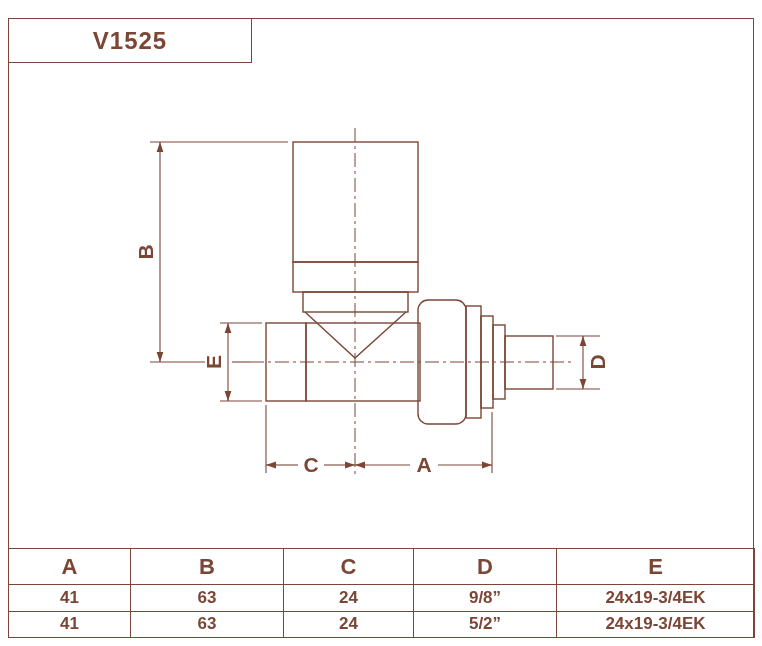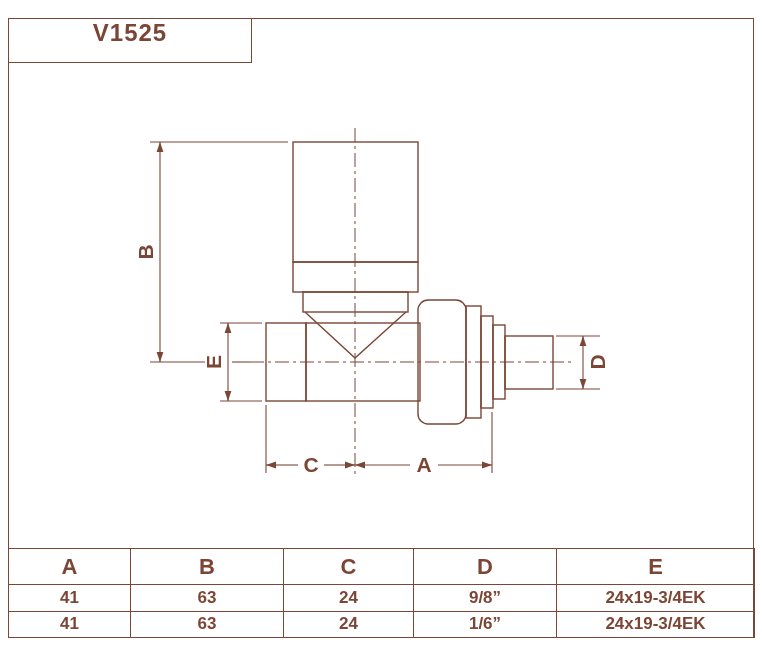--- a/index.html
+++ b/index.html
@@ -19,21 +19,21 @@
     left: 8px; top: 18px;
     width: 746px; height: 620px;
     border: 1px solid var(--line);
   }
   .title-box {
     position: absolute;
     left: 8px; top: 18px;
     width: 244px; height: 45px;
     border: 1px solid var(--line);
     background: #ffffff;
-    display: flex; align-items: flex-start; justify-content: center;
+    display: flex; align-items: center; justify-content: center;
     font-size: 24px; font-weight: bold; letter-spacing: 1px;
   }
   svg.drawing { position: absolute; left: 0; top: 0; }
 
   .ln  { stroke: var(--line); stroke-width: 1.4; fill: none; }
   .dim { stroke: var(--line); stroke-width: 1.1; fill: none; }
   .cl  { stroke: var(--line); stroke-width: 1; fill: none; stroke-dasharray: 14 4 3 4; }
   .arr { fill: var(--line); stroke: none; }
   .lbl {
     fill: var(--line);
@@ -162,19 +162,19 @@
       <td>41</td>
       <td>63</td>
       <td>24</td>
       <td>9/8”</td>
       <td>24x19-3/4EK</td>
     </tr>
     <tr>
       <td>41</td>
       <td>63</td>
       <td>24</td>
-      <td>1/6”</td>
+      <td>5/2”</td>
       <td>24x19-3/4EK</td>
     </tr>
   </tbody>
     </table>
 
 </div>
 
 </body></html>

